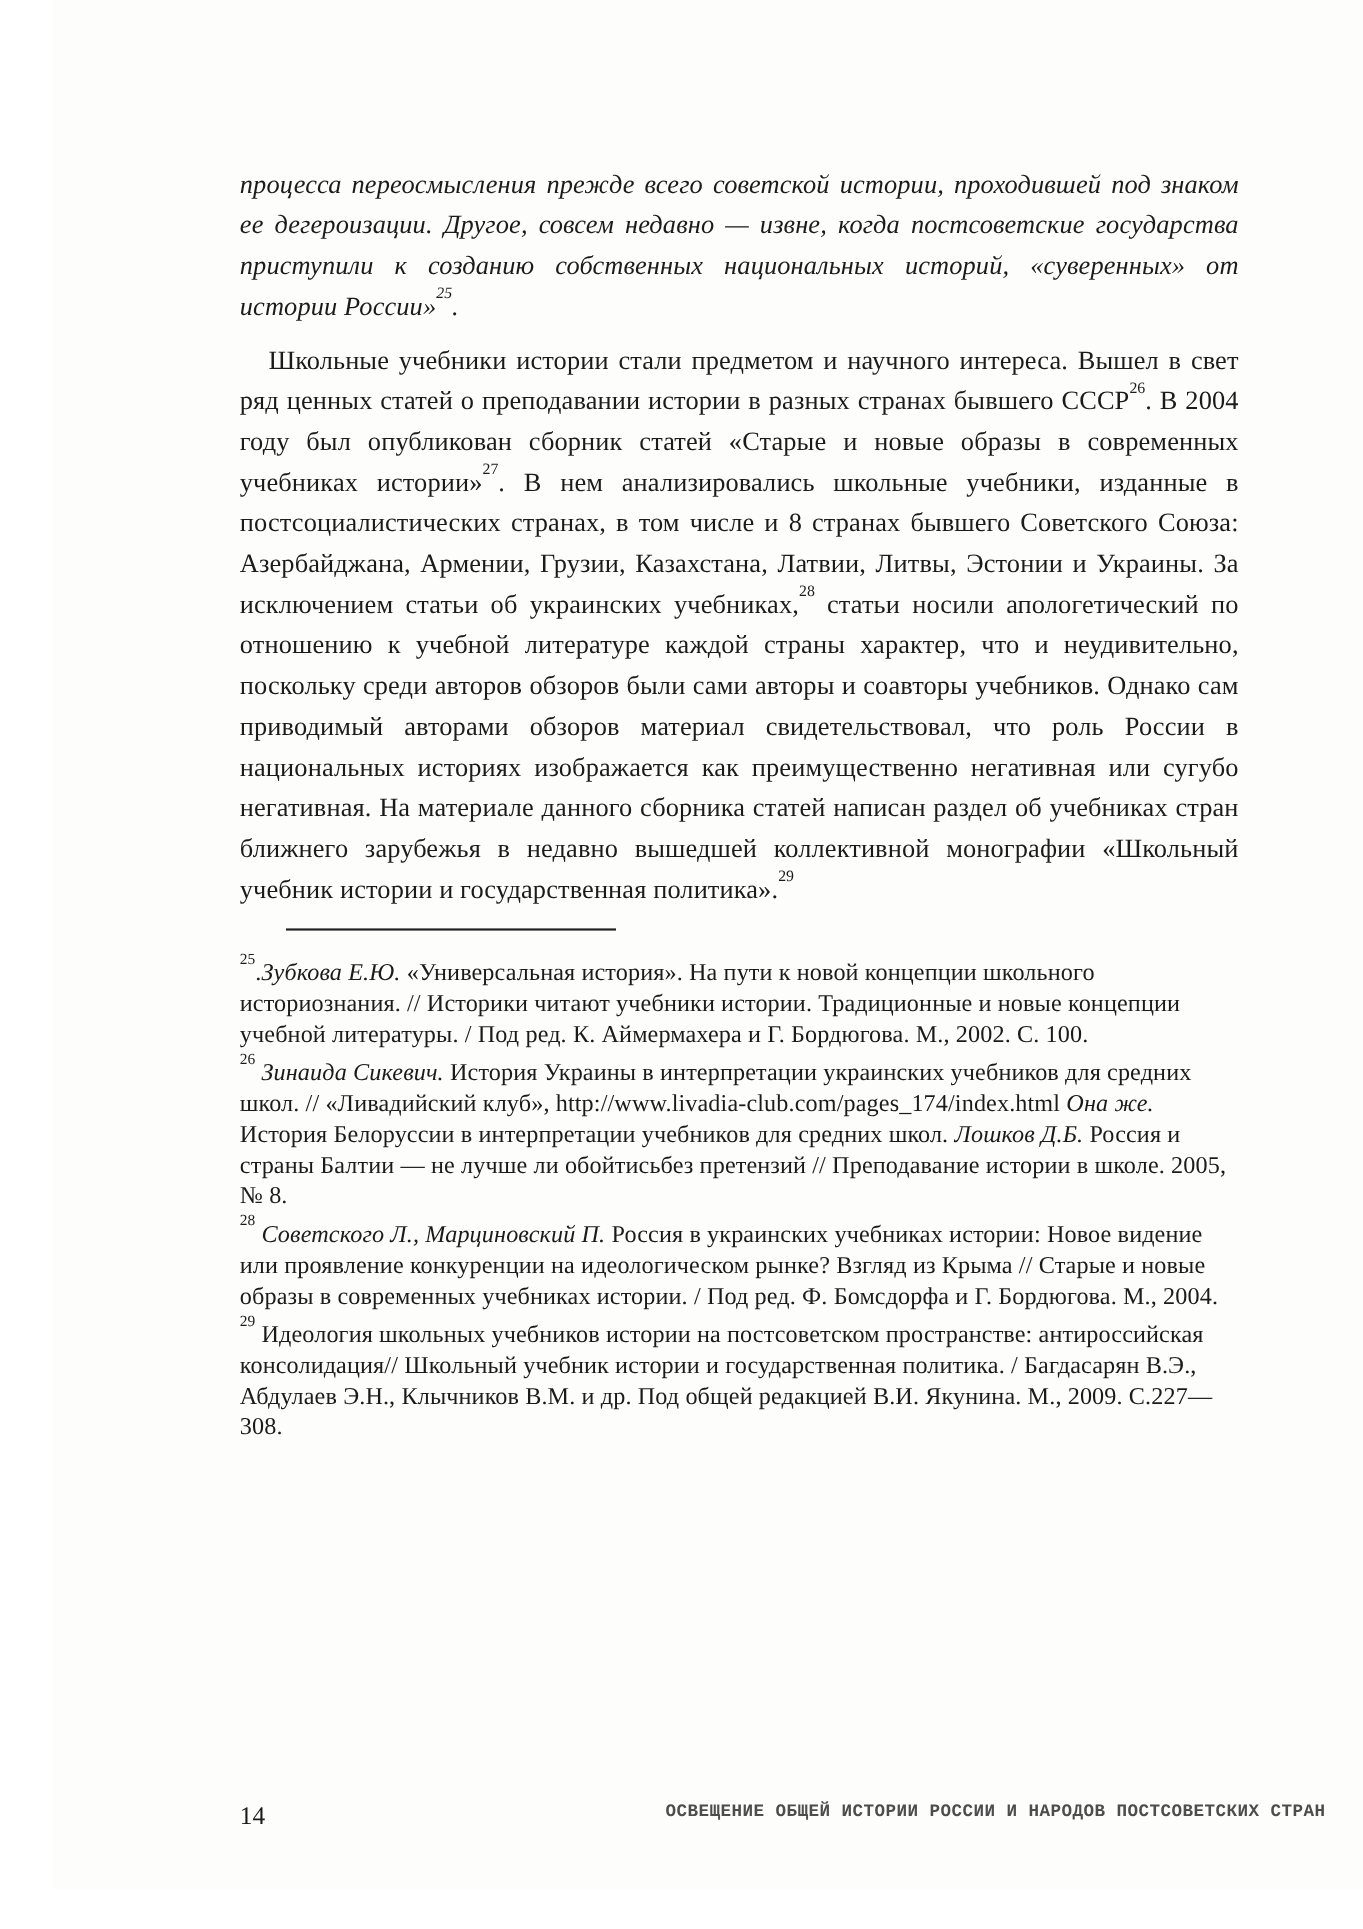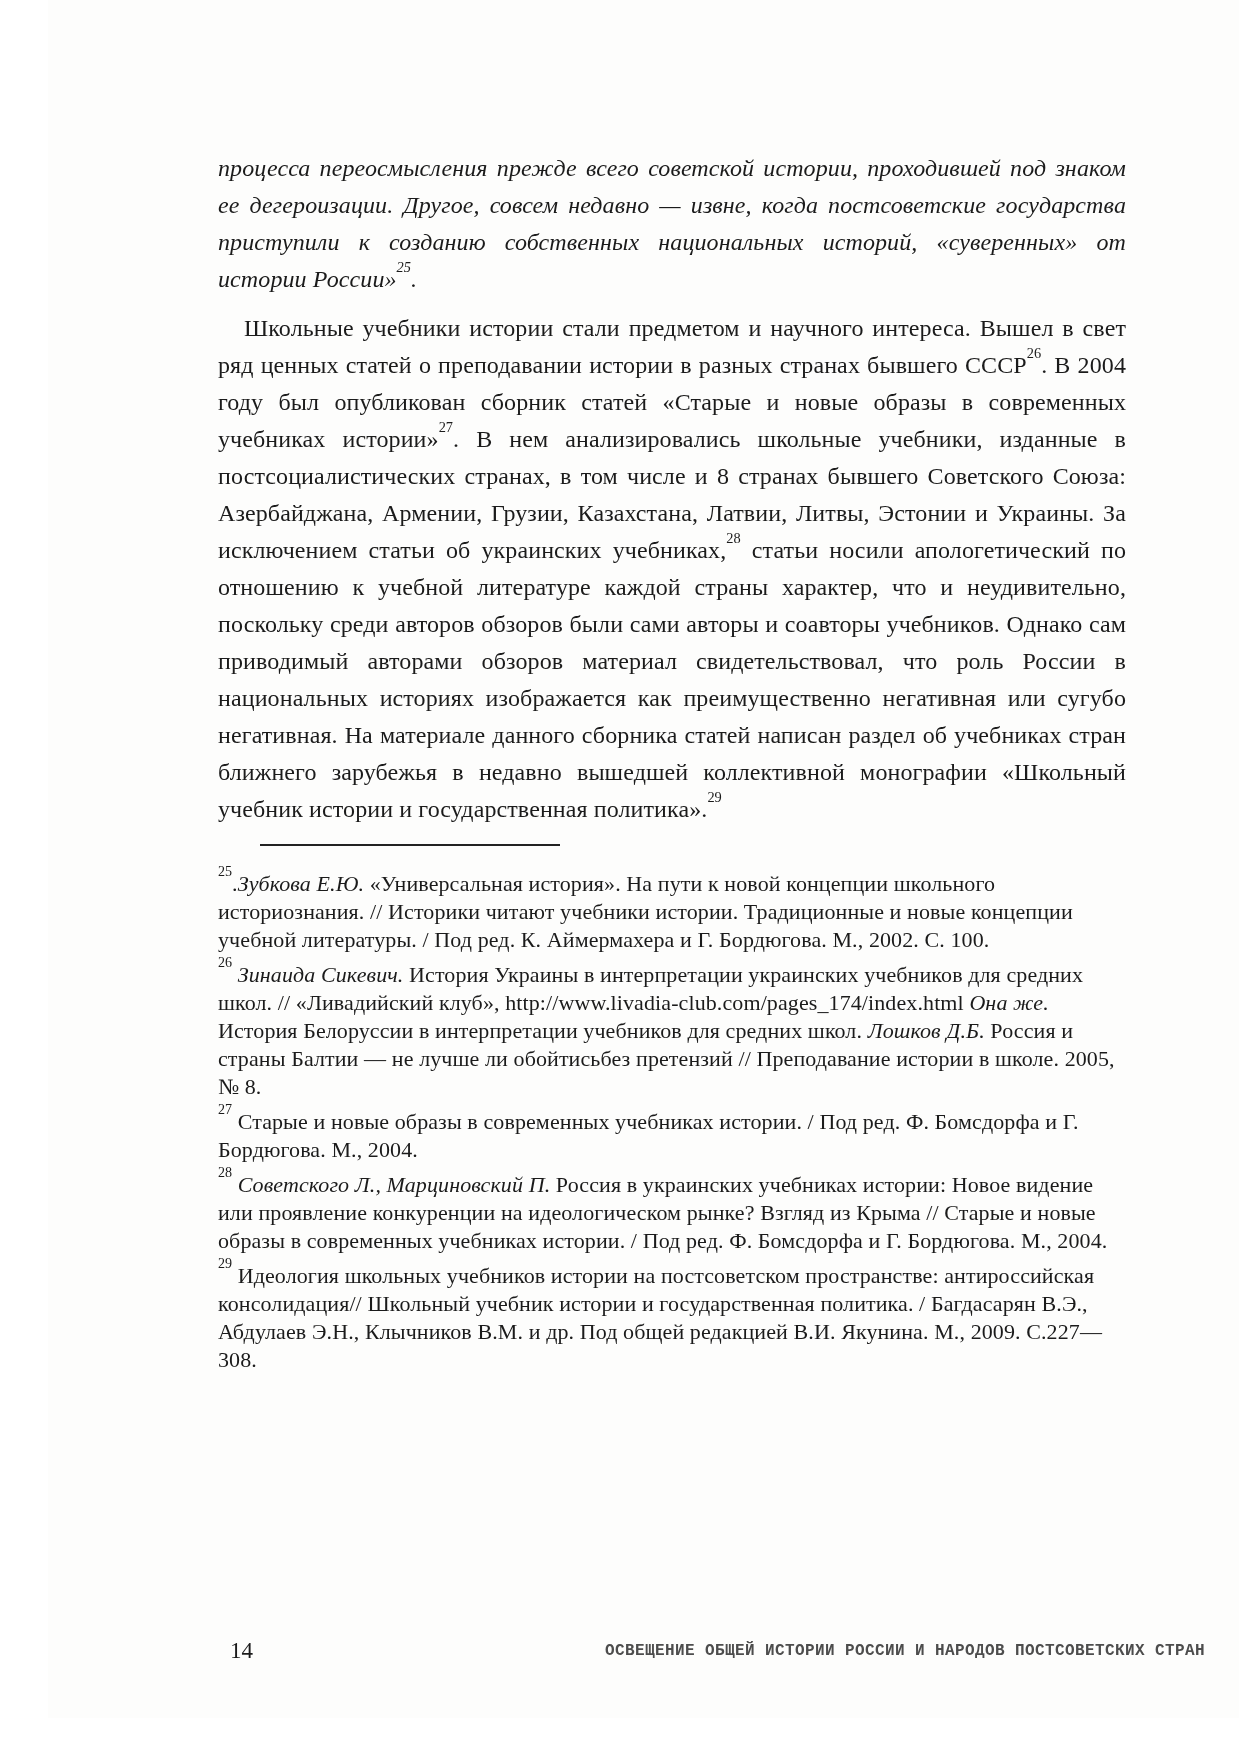--- a/index.html
+++ b/index.html
@@ -63,26 +63,26 @@
     line-height: 28px;
     text-align: left;
     letter-spacing: 0.1px;
   }
   .footnote { margin-bottom: 7px; overflow-wrap: break-word; }
   .footnote sup.ref { font-size: 64%; }
   .footnote i { font-style: italic; }
 
   .footer {
     position: absolute;
-    left: 182px;
+    left: 170px;
     right: 82px;
     top: 1638px;
     display: flex;
     justify-content: space-between;
-    align-items: center;
+    align-items: flex-start;
   }
   .page-number {
     font-size: 23px;
     color: #1b1b1b;
   }
   .running-title {
     font-family: Liberation Mono, monospace;
     font-size: 16px;
     font-weight: bold;
     color: #4d4d4d;
@@ -102,21 +102,20 @@
 
 
     <hr class="fn-sep">
 
     <div class="footnotes">
 
       <p class="footnote"><sup class="ref">25</sup><span>.</span><i>Зубкова Е.Ю.</i><span> «Универсальная история». На пути к новой концепции школьного историознания. // Историки читают учебники истории. Традиционные и новые концепции учебной литературы. / Под ред. К. Аймермахера и Г. Бордюгова. М., 2002. С. 100.</span></p>
 
       <p class="footnote"><sup class="ref">26</sup><i> Зинаида Сикевич.</i><span> История Украины в интерпретации украинских учебников для средних школ. // «Ливадийский клуб», http://www.livadia-club.com/pages_174/index.html </span><i>Она же.</i><span> История Белоруссии в интерпретации учебников для средних школ. </span><i>Лошков Д.Б.</i><span> Россия и страны Балтии — не лучше ли обойтисьбез претензий // Преподавание истории в школе. 2005, № 8.</span></p>
 
-      <p class="footnote"><sup class="ref">27</sup><span> Старые и новые образы в современных учебниках истории. / Под ред. Ф. Бомсдорфа и Г. Бордюгова. М., 2004.</span></p>
 
       <p class="footnote"><sup class="ref">28</sup><i> Советского Л., Марциновский П.</i><span> Россия в украинских учебниках истории: Новое видение или проявление конкуренции на идеологическом рынке? Взгляд из Крыма // Старые и новые образы в современных учебниках истории. / Под ред. Ф. Бомсдорфа и Г. Бордюгова. М., 2004.</span></p>
 
       <p class="footnote"><sup class="ref">29</sup><span> Идеология школьных учебников истории на постсоветском пространстве: антироссийская консолидация// Школьный учебник истории и государственная политика. / Багдасарян В.Э., Абдулаев Э.Н., Клычников В.М. и др. Под общей редакцией В.И. Якунина. М., 2009. С.227—308.</span></p>
 
     </div>
   </div>
 
   <div class="footer">
     <span class="page-number">14</span>

